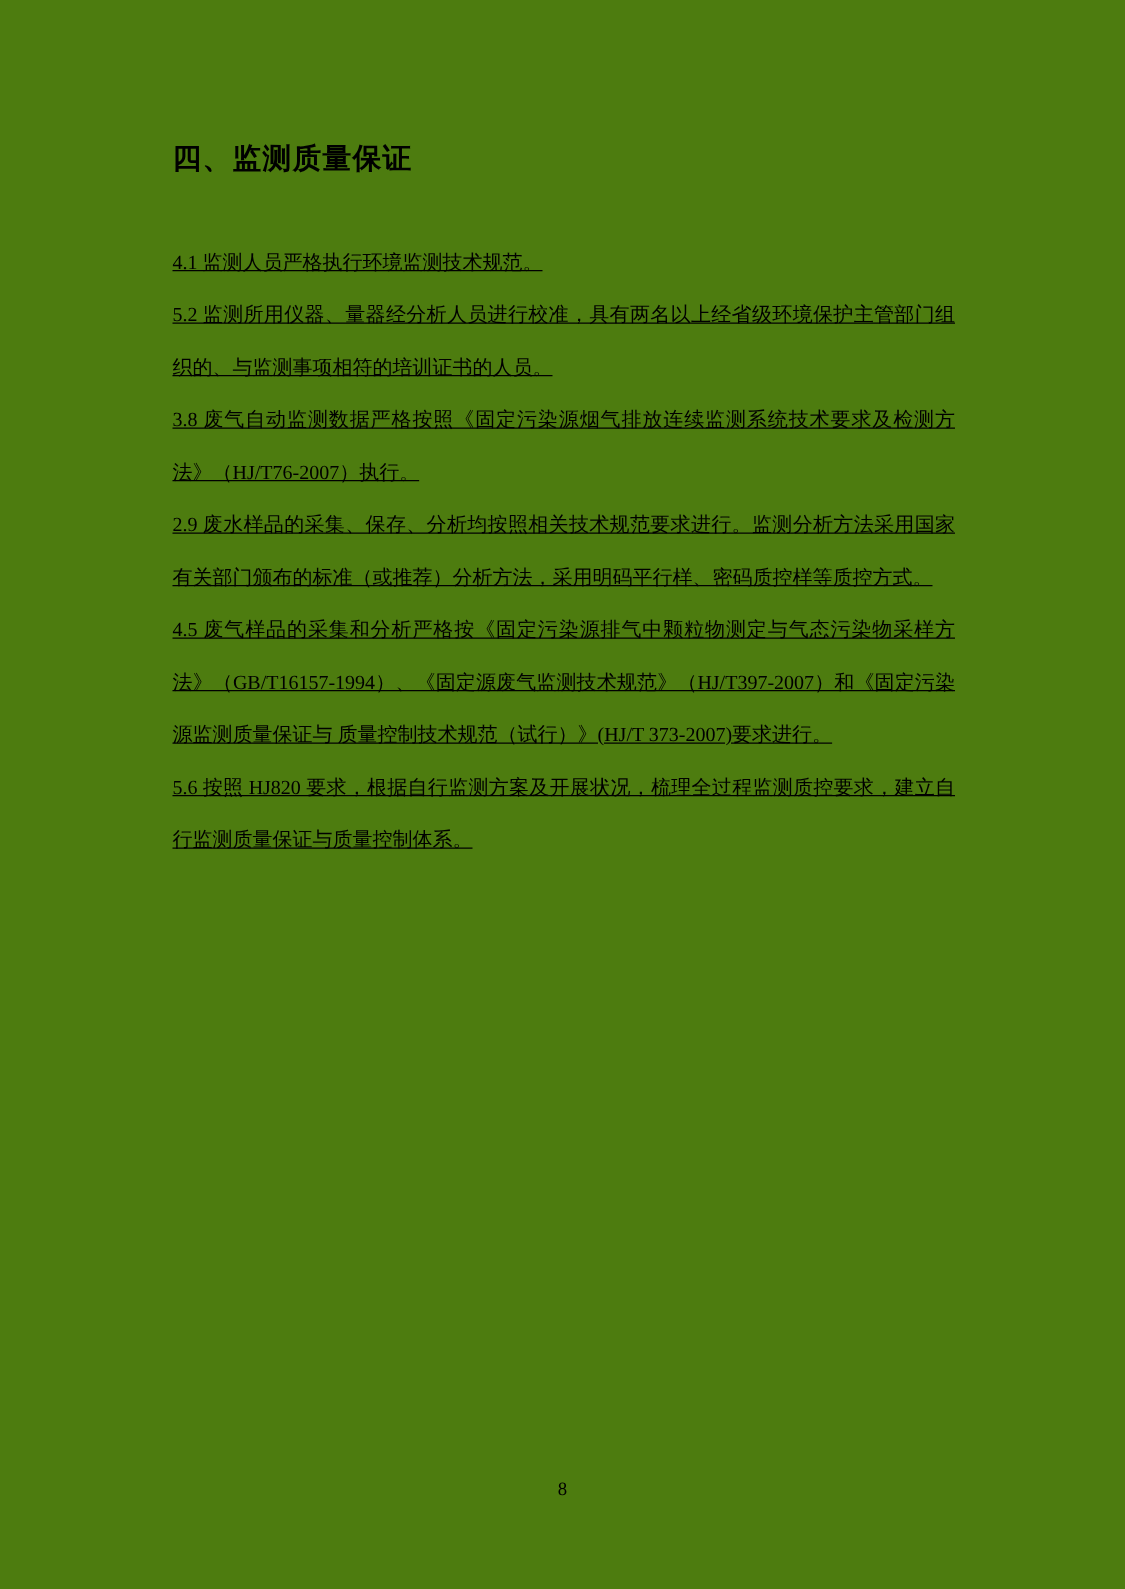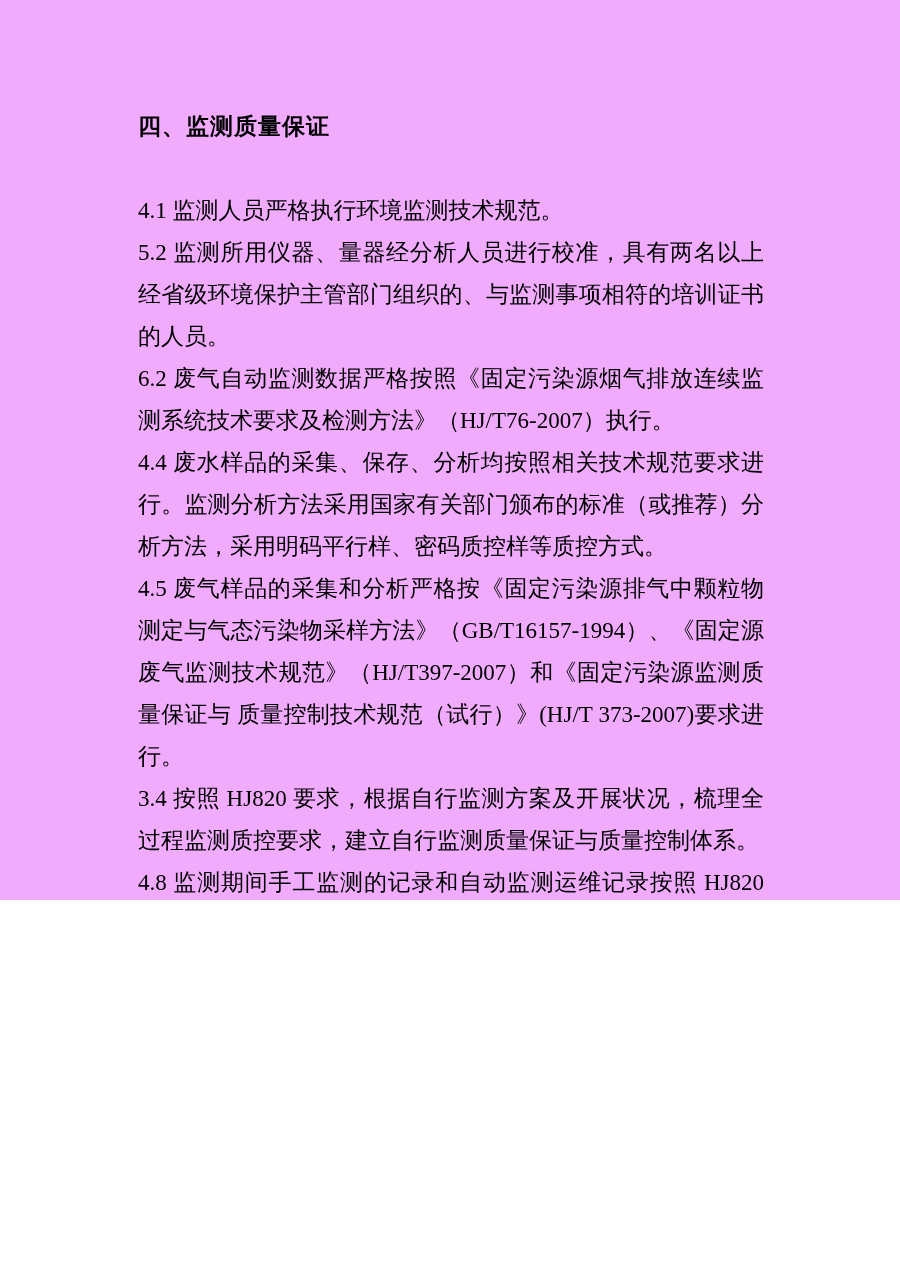--- a/index.html
+++ b/index.html
@@ -3,47 +3,48 @@
 <meta charset="utf-8">
 <style>
   html, body {
     margin: 0;
     padding: 0;
     background: #ffffff;
   }
   .page {
     position: relative;
     width: 900px;
-    height: 900px;
+    height: 1271px;
     margin: 0 auto;
-    background: #f0abfc;
+    background: #4d7c0f;
     overflow: hidden;
     font-family: "Liberation Serif", "DejaVu Serif", serif;
     color: #000000;
     box-sizing: border-box;
     padding: 112px 63px 0 138px;
   }
   .heading {
     margin: 0 0 48px 0;
     font-size: 23px;
     line-height: 30px;
     font-weight: bold;
     letter-spacing: 1px;
     color: #000000;
   }
   .doc-body {
     width: 626px;
   }
   .doc-body p {
     margin: 0;
-    font-size: 23px;
+    font-size: 16px;
     line-height: 42px;
     text-align: justify;
     text-justify: inter-ideograph;
     color: #000000;
+    text-decoration: underline;
   }
   .footer {
     position: absolute;
     top: 1183px;
     left: 0;
     width: 100%;
     text-align: center;
   }
   .page-number {
     font-size: 15px;
@@ -54,24 +55,23 @@
 </head>
 <body>
 
 <div class="page">
 
   <h1 class="heading">四、监测质量保证</h1>
 
   <div class="doc-body">
     <p>4.1 监测人员严格执行环境监测技术规范。</p>
     <p>5.2 监测所用仪器、量器经分析人员进行校准，具有两名以上经省级环境保护主管部门组织的、与监测事项相符的培训证书的人员。</p>
-    <p>6.2 废气自动监测数据严格按照《固定污染源烟气排放连续监测系统技术要求及检测方法》（HJ/T76-2007）执行。</p>
-    <p>4.4 废水样品的采集、保存、分析均按照相关技术规范要求进行。监测分析方法采用国家有关部门颁布的标准（或推荐）分析方法，采用明码平行样、密码质控样等质控方式。</p>
+    <p>3.8 废气自动监测数据严格按照《固定污染源烟气排放连续监测系统技术要求及检测方法》（HJ/T76-2007）执行。</p>
+    <p>2.9 废水样品的采集、保存、分析均按照相关技术规范要求进行。监测分析方法采用国家有关部门颁布的标准（或推荐）分析方法，采用明码平行样、密码质控样等质控方式。</p>
     <p>4.5 废气样品的采集和分析严格按《固定污染源排气中颗粒物测定与气态污染物采样方法》（GB/T16157-1994）、《固定源废气监测技术规范》（HJ/T397-2007）和《固定污染源监测质量保证与 质量控制技术规范（试行）》(HJ/T 373-2007)要求进行。</p>
-    <p>3.4 按照 HJ820 要求，根据自行监测方案及开展状况，梳理全过程监测质控要求，建立自行监测质量保证与质量控制体系。</p>
-    <p>4.8 监测期间手工监测的记录和自动监测运维记录按照 HJ820 执行。同步记录监测期间运行工况。</p>
+    <p>5.6 按照 HJ820 要求，根据自行监测方案及开展状况，梳理全过程监测质控要求，建立自行监测质量保证与质量控制体系。</p>
   </div>
 
   <div class="footer">
     <span class="page-number">8</span>
   </div>
 
 </div>
 
 </body></html>

